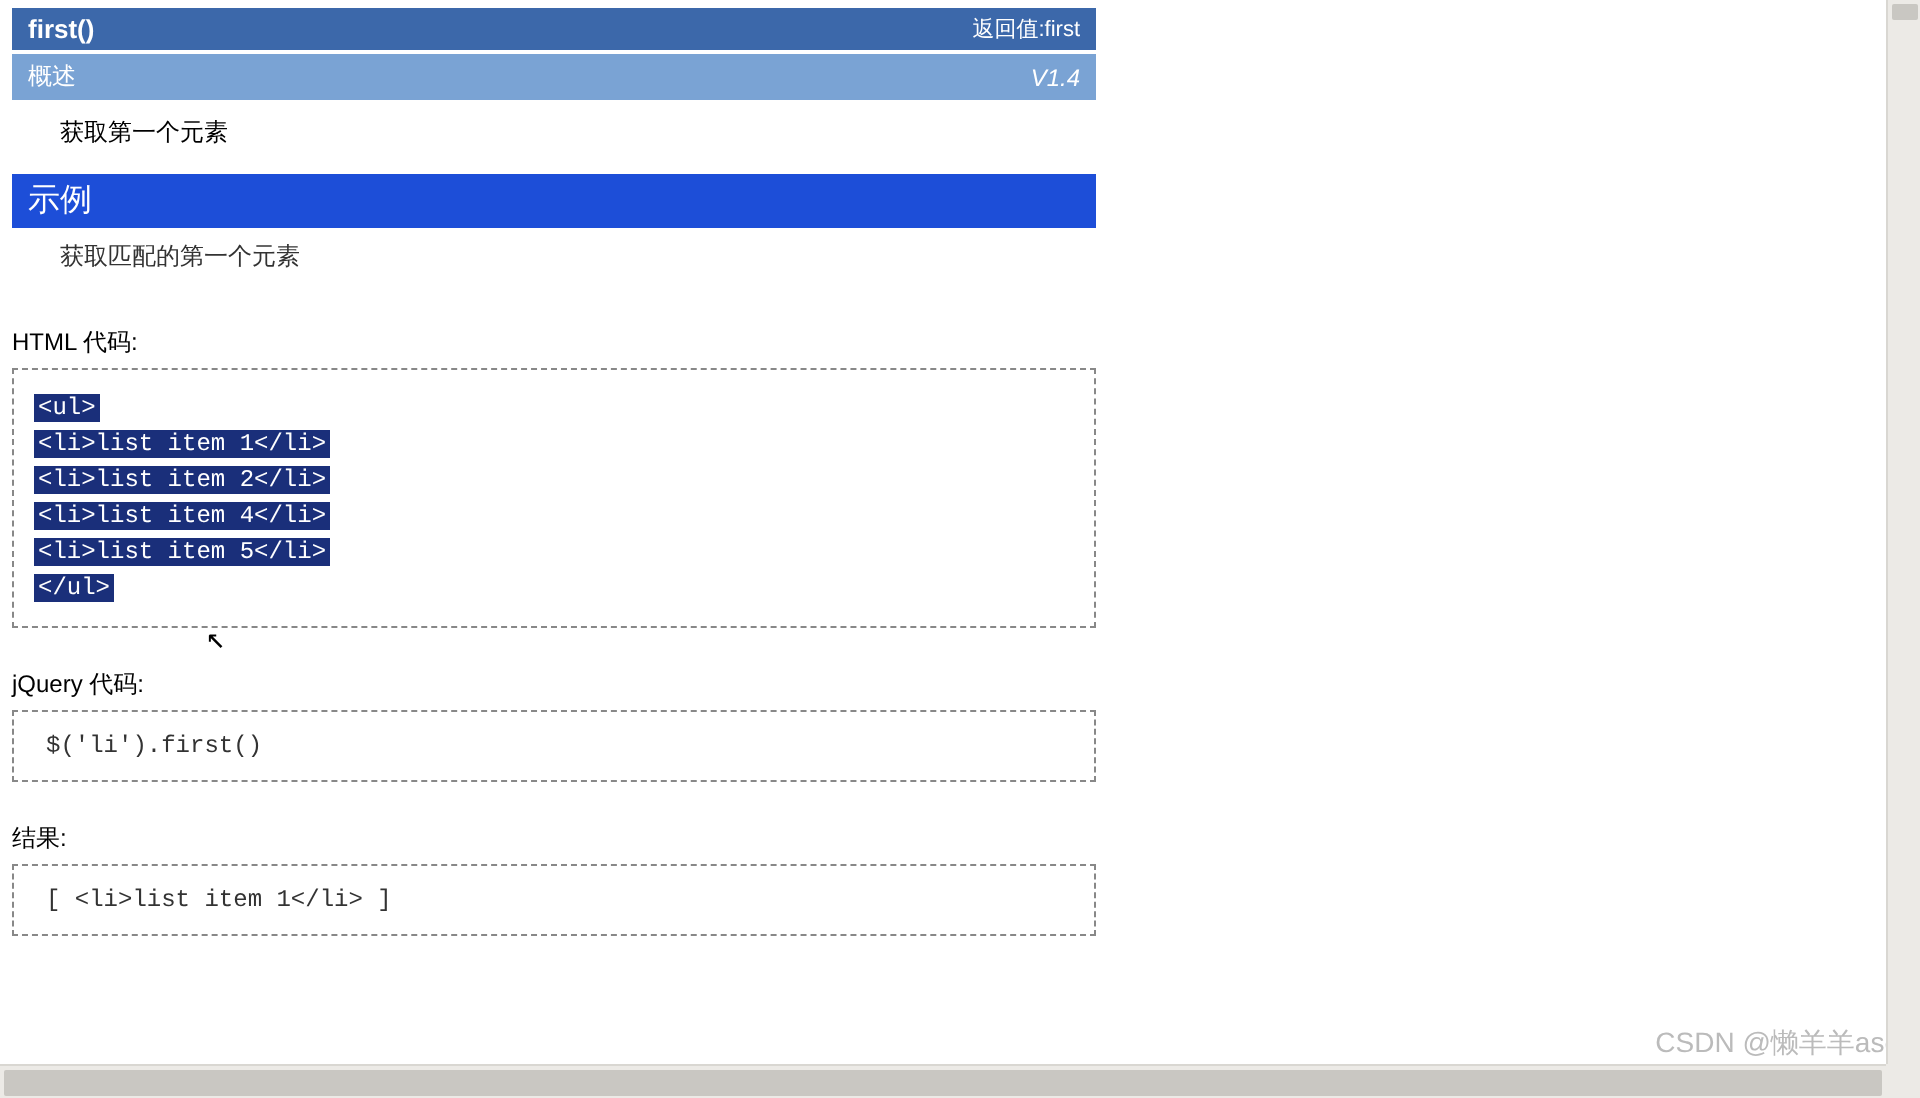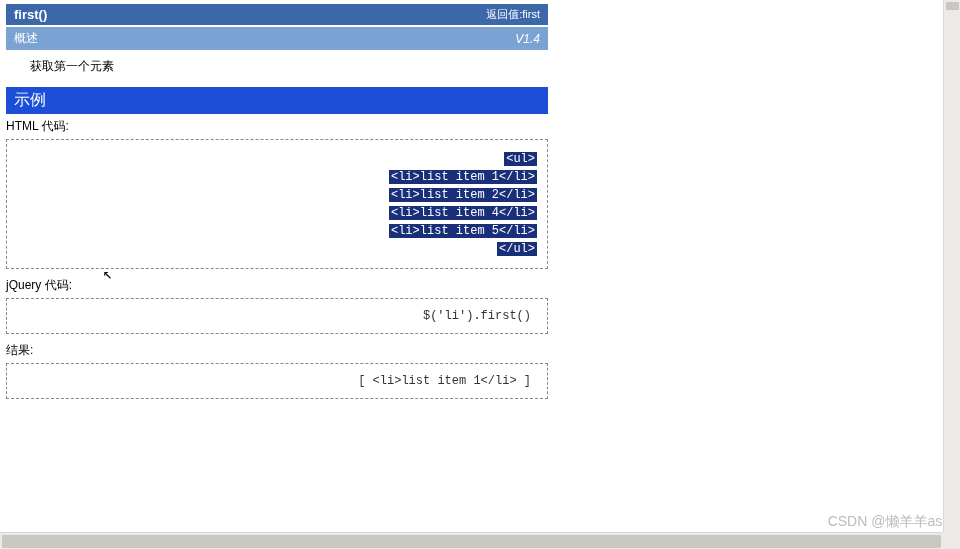--- a/index.html
+++ b/index.html
@@ -68,37 +68,36 @@
       font-size: 12px;
       margin-top: 6px;
     }
     .desc-text {
       padding: 6px 8px 6px 24px;
       font-size: 12px;
     }
     .section-label {
       font-size: 12px;
       color: #000;
-      margin-top: 4px;
+      margin-top: 20px;
       margin-bottom: 4px;
     }
     .code-box {
       border: 1px dashed #888;
       padding: 8px 16px;
       font-family: "Courier New", monospace;
       font-size: 12px;
       margin-bottom: 8px;
       position: relative;
     }
     .code-box.html-code {
       padding: 10px;
     }
     .code-line {
       line-height: 1.5;
-      text-align: right;
     }
     .hl {
       background: #1a2f7a;
       color: #fff;
       padding: 0 2px;
     }
     .html-code .code-line:nth-child(n+2):nth-child(-n+6) {
     }
     .cursor-arrow {
       position: absolute;
@@ -174,20 +173,21 @@
   <div class="overview-bar">
     <span>概述</span>
     <span class="version">V1.4</span>
   </div>
 
   <div class="description">获取第一个元素</div>
 
   <div class="example-bar">示例</div>
 
 
+  <div class="desc-text">获取匹配的第一个元素</div>
 
   <div class="section-label">HTML 代码:</div>
 
   <div class="code-box html-code">
     <div class="code-line"><span class="hl">&lt;ul&gt;</span></div>
     <div class="code-line"><span class="hl">&lt;li&gt;list item 1&lt;/li&gt;</span></div>
     <div class="code-line"><span class="hl">&lt;li&gt;list item 2&lt;/li&gt;</span></div>
     <div class="code-line"><span class="hl">&lt;li&gt;list item 4&lt;/li&gt;</span></div>
     <div class="code-line"><span class="hl">&lt;li&gt;list item 5&lt;/li&gt;</span></div>
     <div class="code-line"><span class="hl">&lt;/ul&gt;</span></div>

